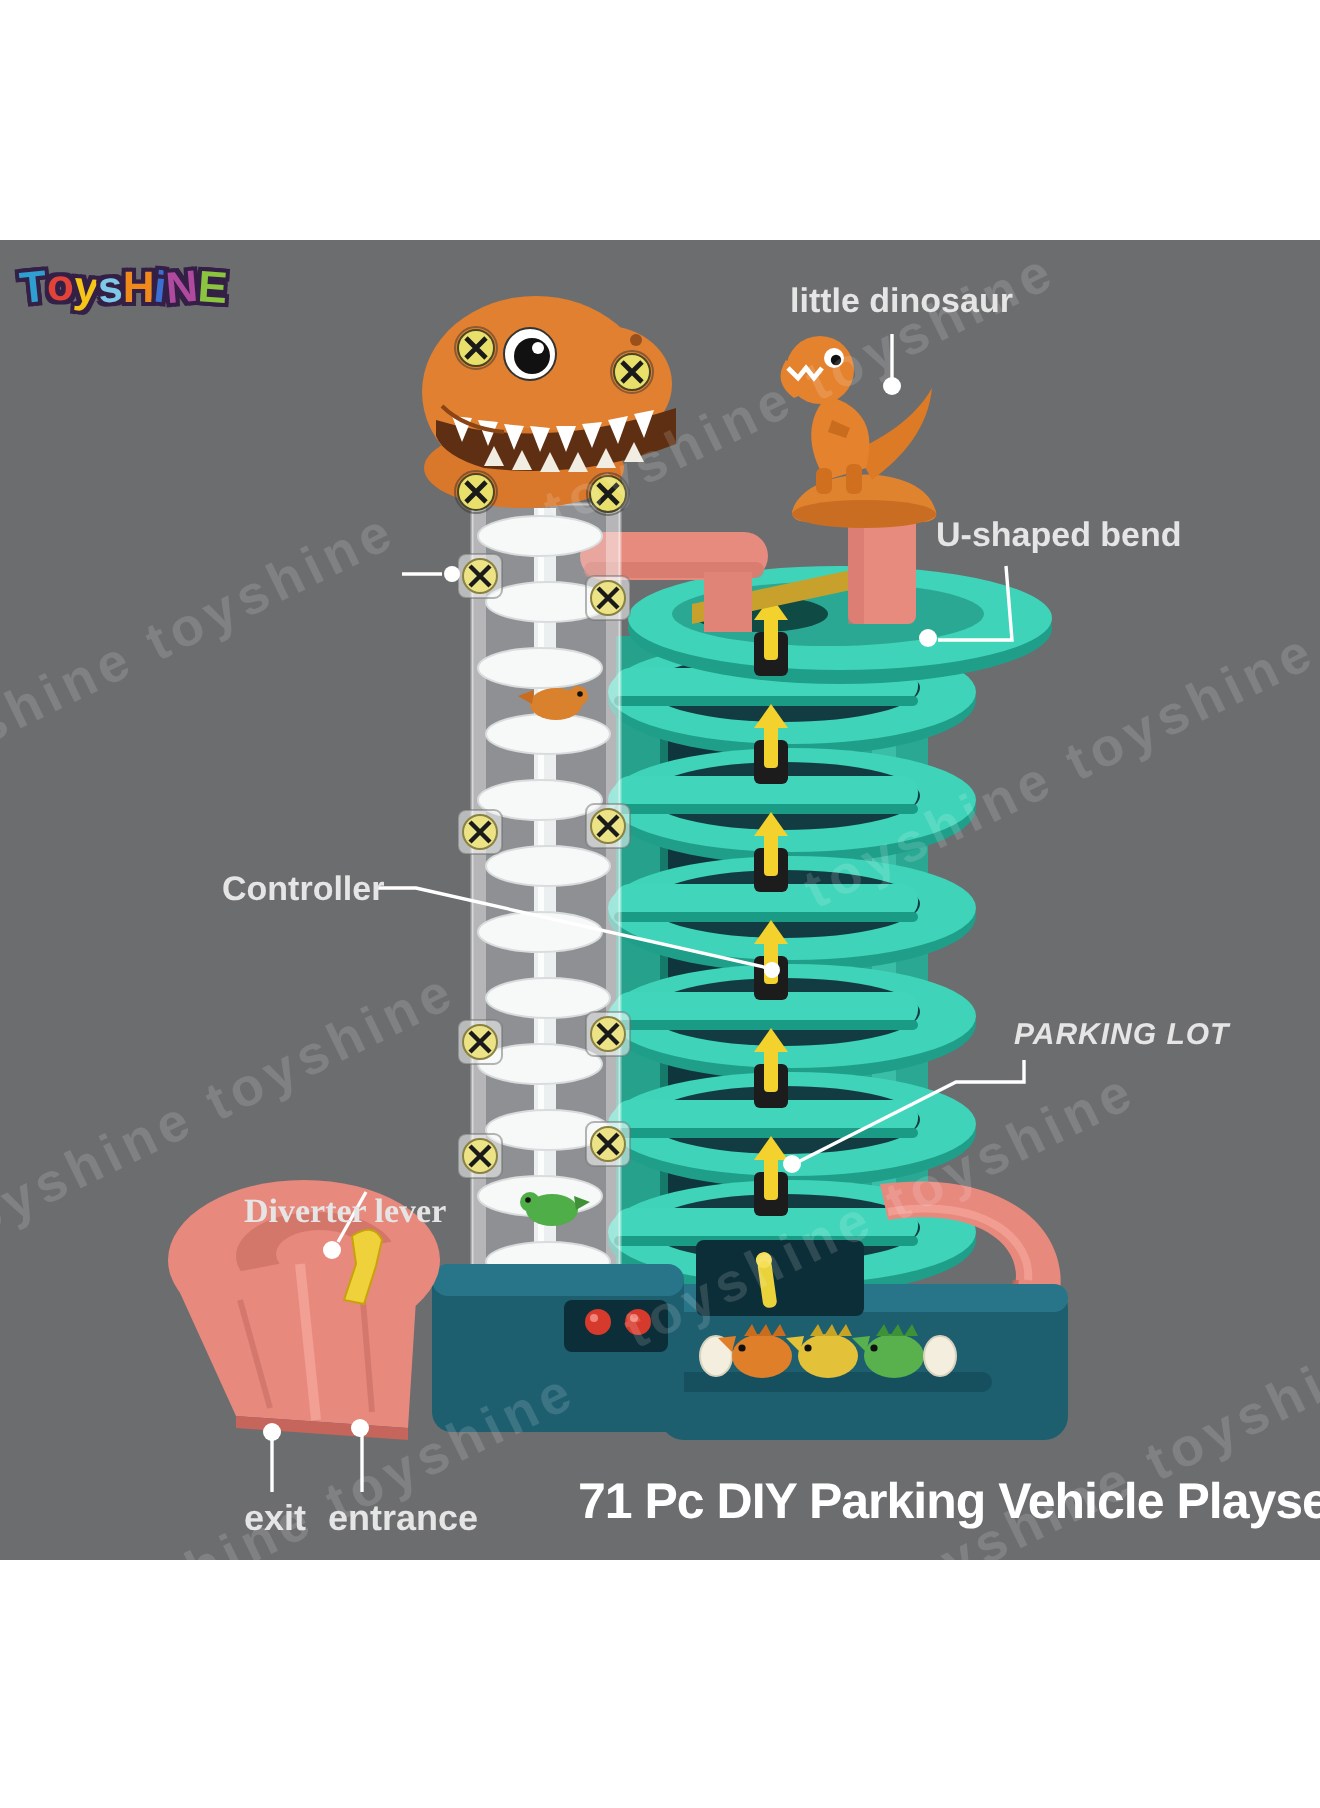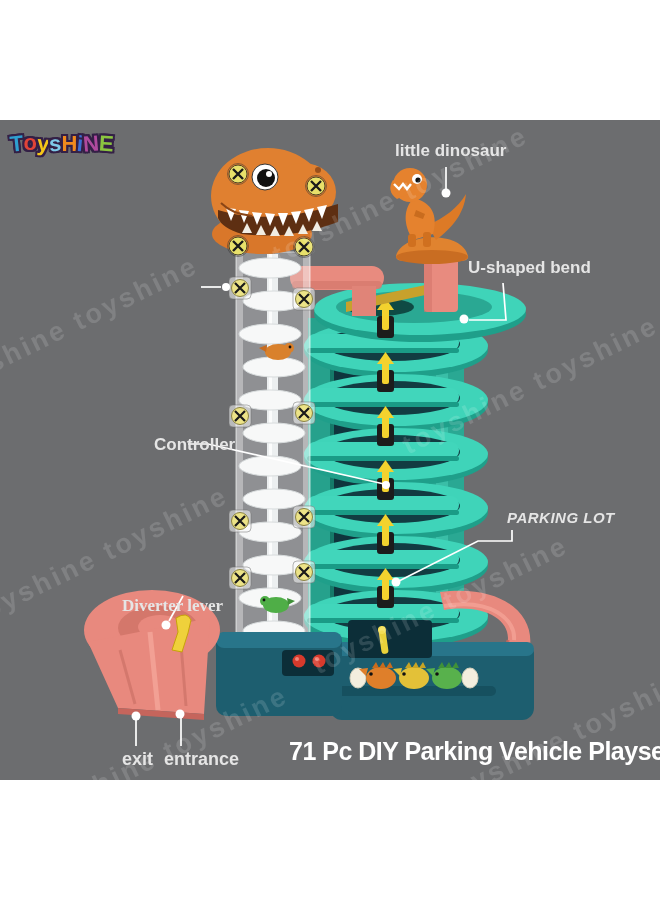--- a/index.html
+++ b/index.html
@@ -383,21 +383,21 @@
   <div class="wm" style="left:300px;top:470px;">toyshine toyshine</div>
   <div class="wm" style="left:430px;top:600px;">toyshine toyshine</div>
   <div class="wm" style="left:20px;top:620px;">toyshine toyshine</div>
 
   <div class="logo">
     <span class="l0">T</span><span class="l1">o</span><span class="l2">y</span><span class="l3">s</span><span class="l4">H</span><span class="l5">i</span><span class="l6">N</span><span class="l7">E</span>
   </div>
 
   <div class="callout" style="left:395px;top:21px;">little dinosaur</div>
   <div class="callout" style="left:468px;top:138px;">U-shaped bend</div>
-  <div class="callout" style="left:111px;top:315px;margin-left:43px;">Controller</div>
+  <div class="callout" style="left:111px;top:315px;">Controller</div>
   <div class="callout caps" style="left:507px;top:389px;">PARKING LOT</div>
   <div class="callout" style="left:122px;top:476px;font-family:Liberation Serif, serif;">Diverter lever</div>
   <div class="exit-row">
     <div class="callout">exit</div>
     <div class="callout">entrance</div>
   </div>
 
   <div class="caption">71 Pc DIY Parking Vehicle Playset</div>
 </div>
 

